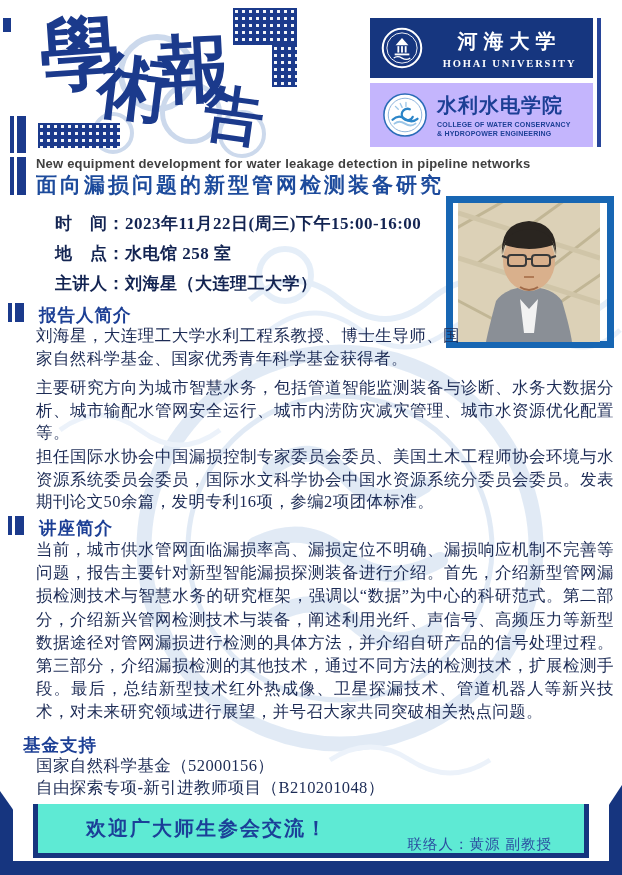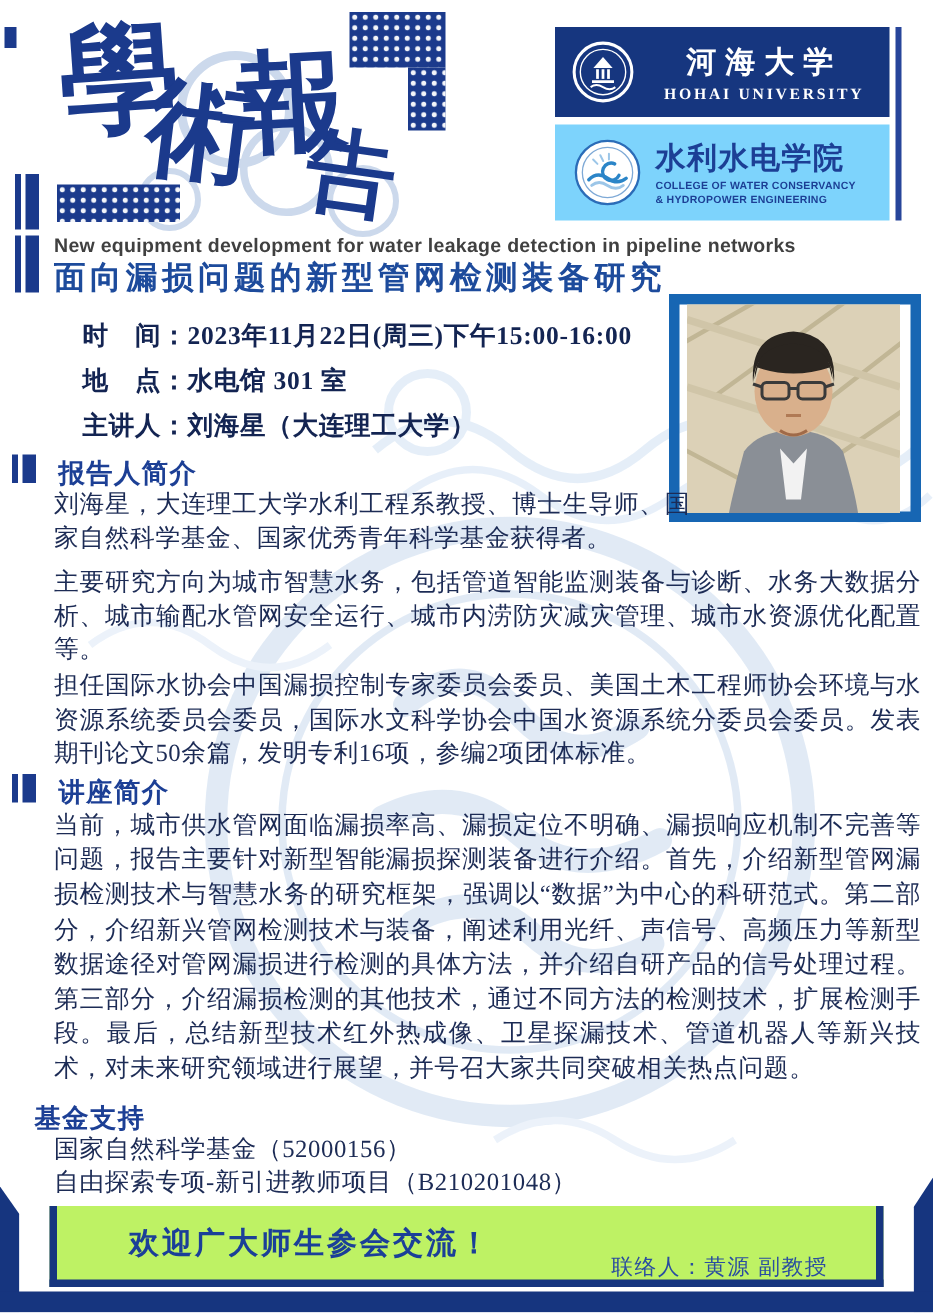--- a/index.html
+++ b/index.html
@@ -17,21 +17,21 @@
   .orn{background-color:#1b3a8c;
        background-image:radial-gradient(circle,rgba(255,255,255,.95) 1.4px,transparent 2px);
        background-size:7px 7px;}
   .navy-rect{background:#1b3a8c;}
   .bar-thin{width:4px;background:#1b3a8c;}
   .bar-thick{width:9px;background:#1b3a8c;}
 
   
   .banner-navy{left:370px;top:18px;width:223px;height:60px;background:#16367f;
                display:flex;align-items:center;padding:0 0 0 10px;box-sizing:border-box;}
-  .banner-light{left:370px;top:83px;width:223px;height:64px;background:#7dd3fc;
+  .banner-light{left:370px;top:83px;width:223px;height:64px;background:#c4b5fd;
                 display:flex;align-items:center;padding:0 0 0 12px;box-sizing:border-box;}
   .banner-vline{left:597px;top:18px;width:4px;height:129px;background:#27459a;}
   .uni-text{margin-left:10px;text-align:center;flex:1;padding-right:8px;}
   .uni-cn{color:#fff;font-size:20px;font-weight:bold;letter-spacing:6px;
           font-family:"Liberation Serif",serif;}
   .uni-en{color:#fff;font-size:10.5px;font-weight:bold;letter-spacing:1.8px;
           font-family:"Liberation Serif",serif;margin-top:3px;}
   .col-text{margin-left:9px;}
   .col-cn{color:#1c3f95;font-size:20px;font-weight:bold;letter-spacing:1px;
           font-family:"Liberation Sans","DejaVu Sans",sans-serif;}
@@ -64,21 +64,21 @@
   .lh-lec{line-height:23.2px;}
 
   
   .footer-band{left:0;top:861px;width:622px;height:14px;background:#16357f;}
   .footer-left-bar{left:0;top:791px;width:13px;height:84px;background:#16357f;
                    clip-path:polygon(0 0,100% 22%,100% 100%,0 100%);}
   .footer-right-bar{left:609px;top:785px;width:13px;height:90px;background:#16357f;
                     clip-path:polygon(0 22%,100% 0,100% 100%,0 100%);}
   .footer-inner{left:33px;top:804px;width:556px;height:54px;box-sizing:border-box;
                 border-left:5px solid #16357f;border-right:5px solid #16357f;
-                border-bottom:5px solid #16357f;background:#bef264;
+                border-bottom:5px solid #16357f;background:#5eead4;
                 display:flex;align-items:center;justify-content:space-between;
                 padding:0 32px 0 48px;}
   .welcome{color:#1b3f98;font-size:20px;font-weight:bold;letter-spacing:2px;
            font-family:"Liberation Sans","DejaVu Sans",sans-serif;}
   .contact{color:#2a4da0;font-size:14.5px;letter-spacing:1px;
            font-family:"Liberation Sans","DejaVu Sans",sans-serif;margin-top:31px;}
 </style>
 </head>
 <body>
 
@@ -153,21 +153,21 @@
   </div>
   <div class="abs banner-vline"></div>
 
   <div class="abs title-en">New equipment development for water leakage detection in pipeline networks</div>
   <div class="abs title-cn">面向漏损问题的新型管网检测装备研究</div>
 
   <div class="abs info-row" style="top:212px;">
     <span class="lbl">时　间：</span><span>2023年11月22日(周三)下午15:00-16:00</span>
   </div>
   <div class="abs info-row" style="top:242px;">
-    <span class="lbl">地　点：</span><span>水电馆 301 室</span>
+    <span class="lbl">地　点：</span><span>水电馆 258 室</span>
   </div>
   <div class="abs info-row" style="top:272px;">
     <span class="lbl">主讲人：</span><span>刘海星（大连理工大学）</span>
   </div>
 
   <div class="abs photo-frame"></div>
   <div class="abs photo">
     <svg width="142" height="139" viewBox="0 0 142 139">
       <rect width="142" height="139" fill="#d8cdb2"></rect>
       <g stroke="#b5a885" stroke-width="3">

